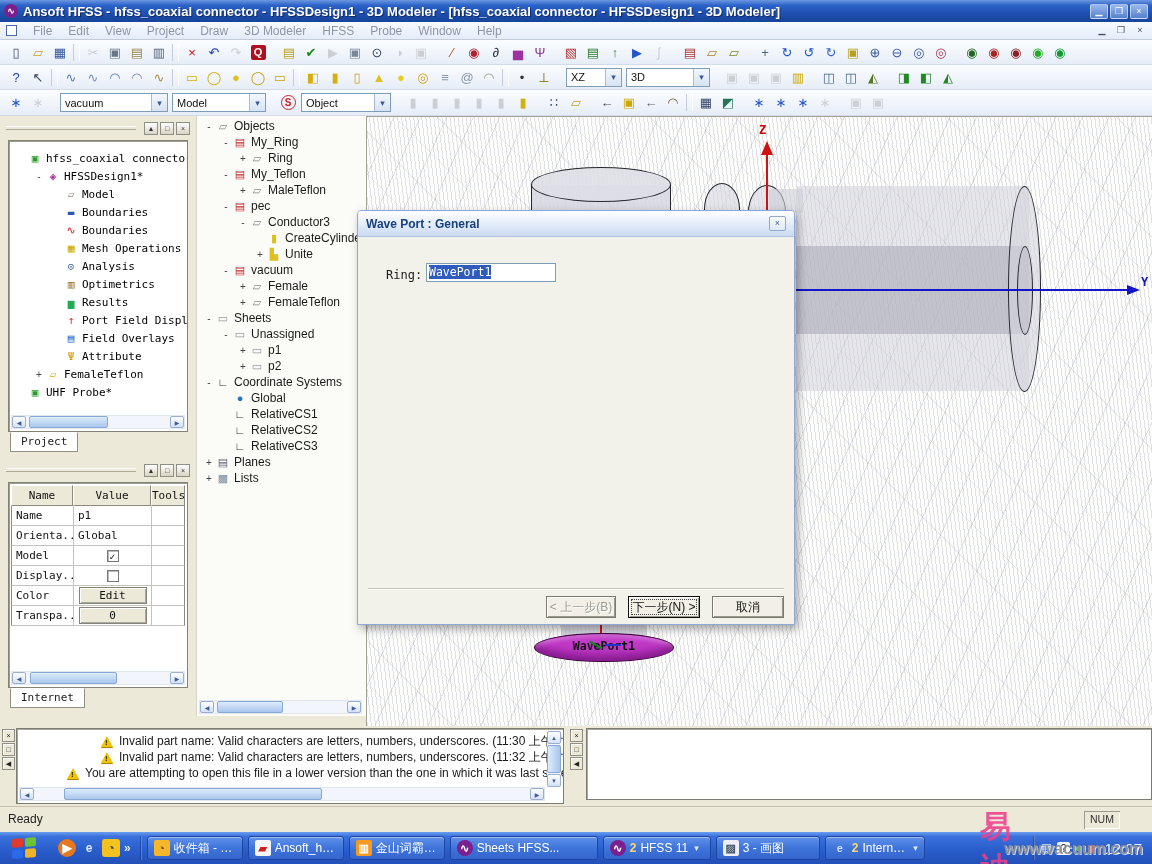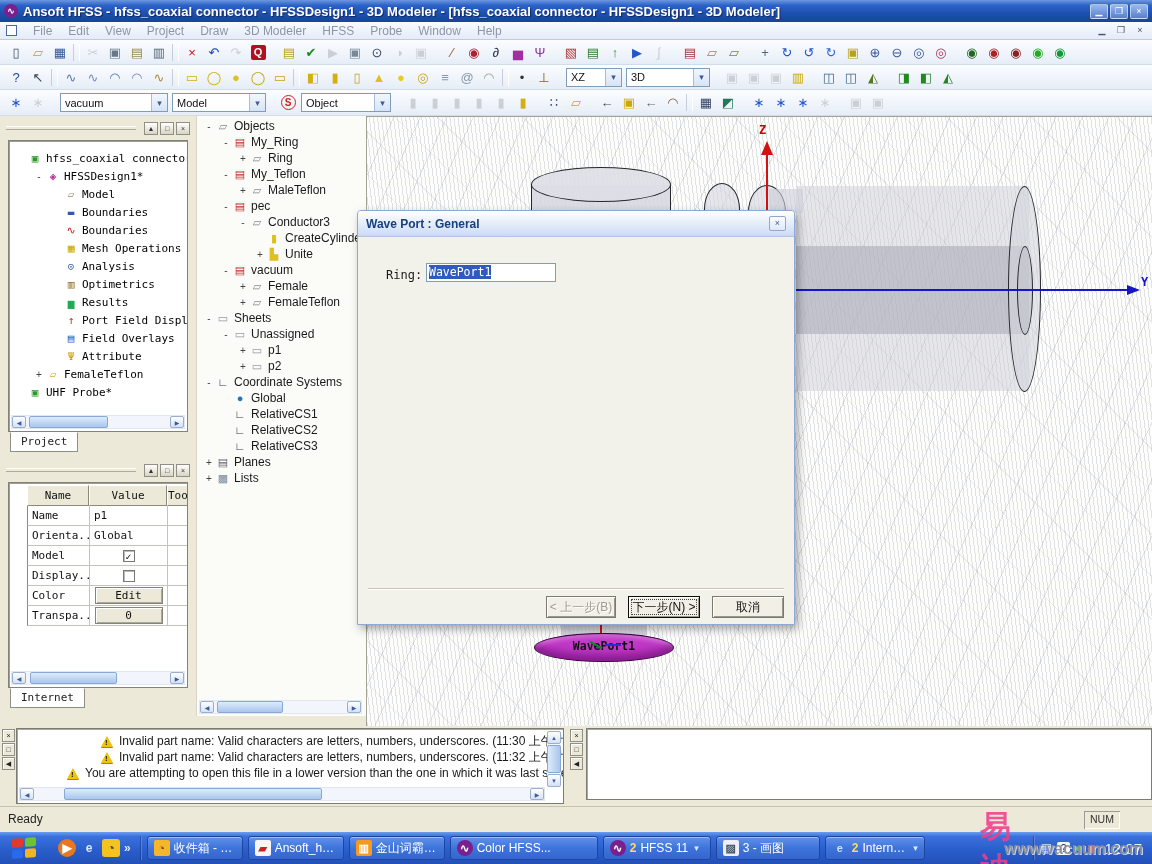--- a/index.html
+++ b/index.html
@@ -83,21 +83,21 @@
   .hs-track { flex:1; position:relative; }
   .hs-thumb { position:absolute; top:0; height:100%; background:linear-gradient(180deg,#dcecfc,#aac6ec);
     border:1px solid #88a8d8; border-radius:2px; }
   .vscroll { position:absolute; width:14px; display:flex; flex-direction:column; background:#f2f6fc; }
   .vs-btn { height:13px; width:100%; background:linear-gradient(180deg,#fdfeff,#d5e2f4); border:1px solid #98aed2;
     border-radius:2px; color:#3a5a9a; font-size:6px; display:flex; align-items:center; justify-content:center; flex:none; }
   .vs-thumb { flex:1; margin:1px 0; background:linear-gradient(90deg,#dcecfc,#aac6ec); border:1px solid #88a8d8; border-radius:2px; }
 
   
   #prop-grid { position:absolute; left:2px; top:2px; width:174px; font-family:"DejaVu Sans Mono",monospace; font-size:11px; color:#111; }
-  .pg-row, .pg-head { display:flex;padding-left:16px; }
+  .pg-row, .pg-head { display:flex; }
   .pg-hcell { background:#ece9d8; border:1px solid; border-color:#fff #8a8a7e #8a8a7e #fff; height:21px;
     text-align:center; line-height:19px; flex:none; }
   .pg-cell { border-left:1px solid #c4c4bc; border-bottom:1px solid #c4c4bc; height:20px; display:flex; align-items:center; flex:none; overflow:hidden; }
   .pg-cell.first { border-left:1px solid #8a8a7e; }
   .pg-cell .txt { padding-left:4px; }
   .c-name { width:62px; } .c-val { width:78px; } .c-unit { width:34px; border-right:1px solid #8a8a7e; }
   .cb { width:12px; height:12px; background:#fff; border:1px solid #777; box-shadow:inset 1px 1px 0 #bbb;
     margin:0 auto; font-size:10px; line-height:11px; text-align:center; color:#111; }
   .mini-btn { margin:1px auto; width:68px; height:17px; background:#ece9d8; border:1px solid #848478;
     box-shadow:inset 1px 1px 0 #fff, inset -1px -1px 0 #a8a89c; text-align:center; line-height:15px; }
@@ -996,21 +996,21 @@
         <div class="task-btn" style="width: 96px;">
           <span class="task-ico" style="color: rgb(204, 34, 34); background: rgb(246, 246, 246);">▰</span>
           <span class="task-label">Ansoft_hfss...</span>
         </div>
         <div class="task-btn" style="width: 96px;">
           <span class="task-ico" style="color: rgb(255, 255, 255); background: rgb(245, 154, 32);">▥</span>
           <span class="task-label">金山词霸20...</span>
         </div>
         <div class="task-btn" style="width: 148px;">
           <span class="task-ico round" style="color: rgb(255, 255, 255); background: rgb(122, 31, 142);">∿</span>
-          <span class="task-label">Color HFSS...</span>
+          <span class="task-label">Sheets HFSS...</span>
         </div>
         <div class="task-btn" style="width: 108px;">
           <span class="task-ico round" style="color: rgb(255, 255, 255); background: rgb(122, 31, 142);">∿</span>
           <span class="task-count">2</span>
           <span class="task-label">HFSS 11</span>
           <span class="task-caret">▾</span>
         </div>
         <div class="task-btn" style="width: 104px;">
           <span class="task-ico" style="color: rgb(68, 85, 102); background: rgb(238, 238, 248);">▨</span>
           <span class="task-label">3 - 画图</span>

